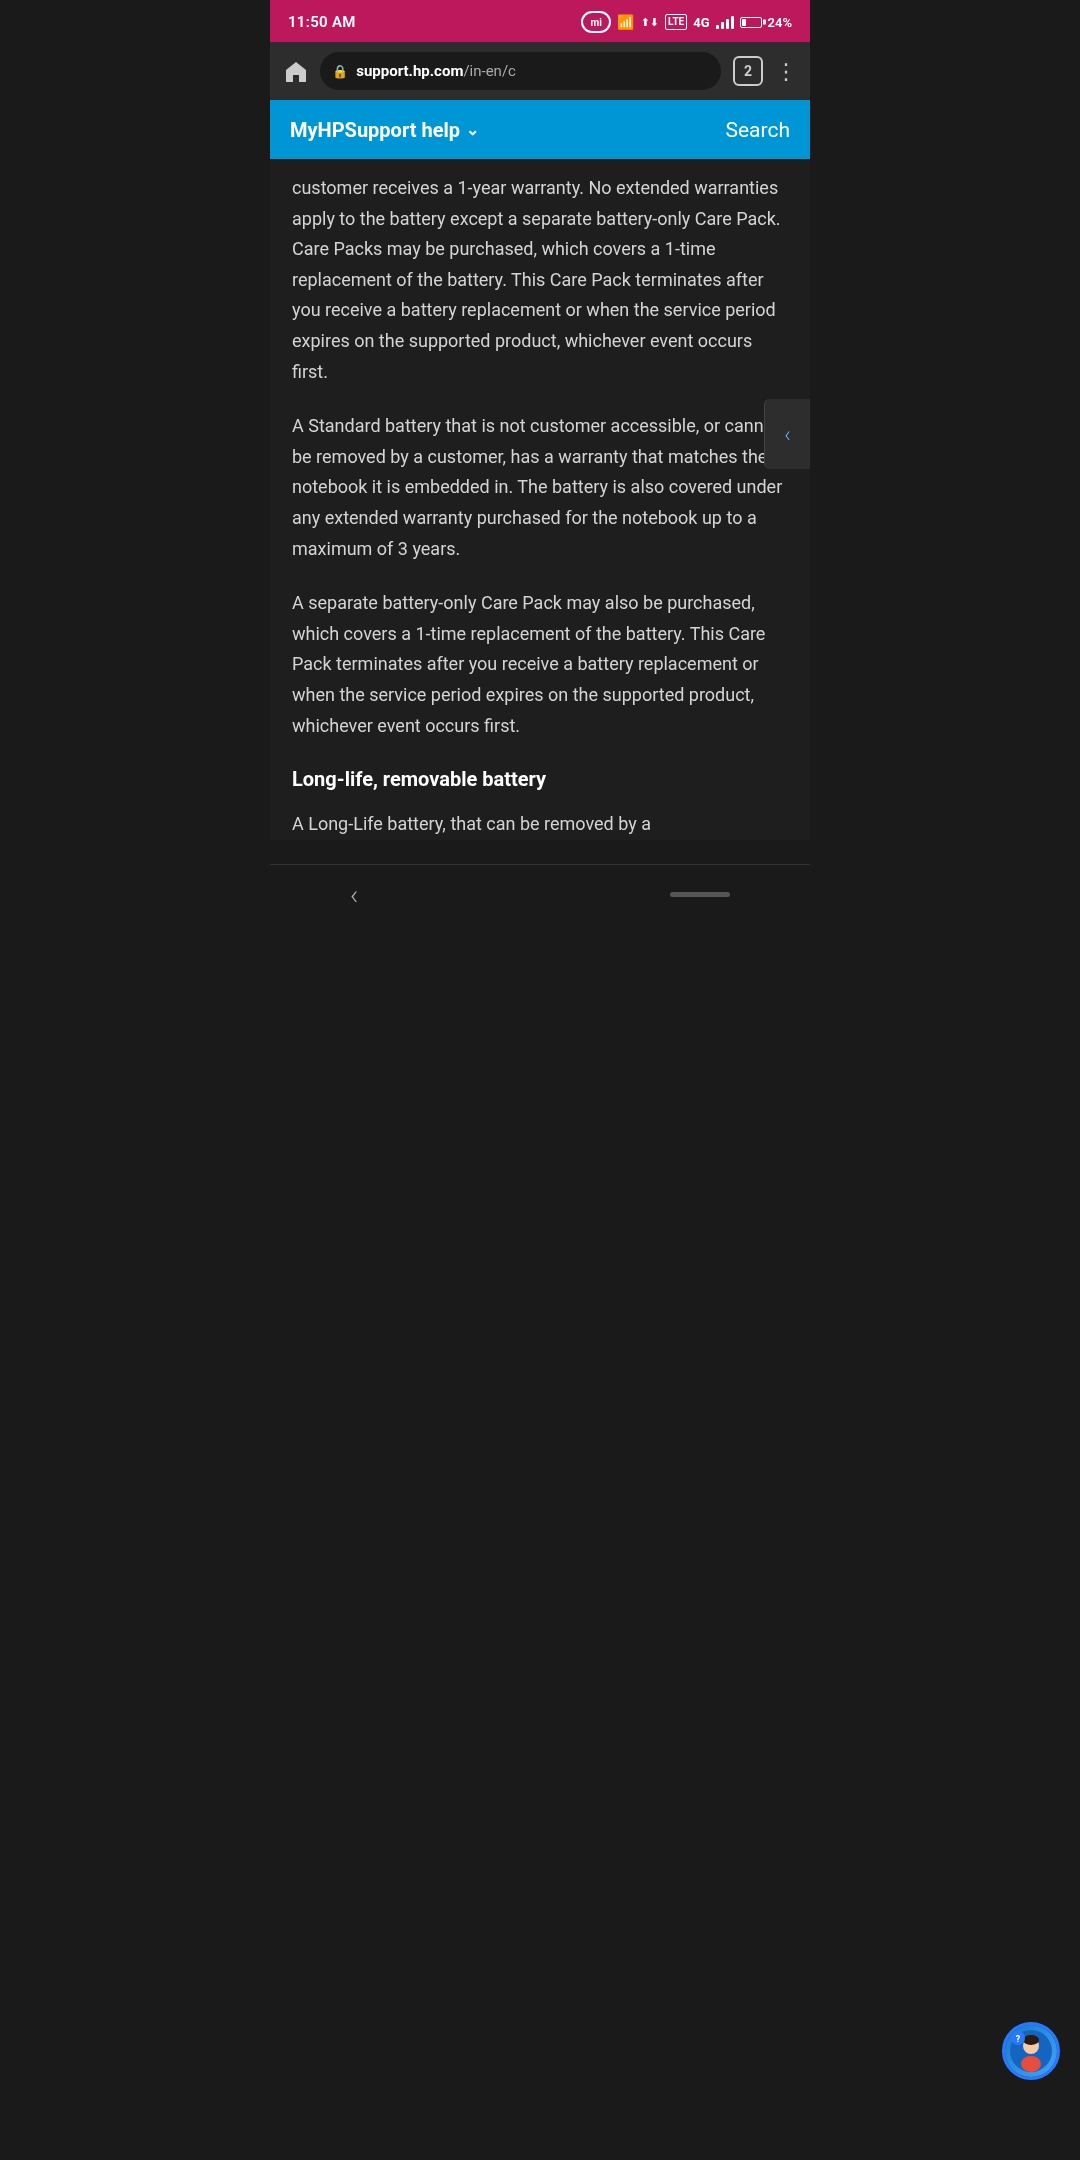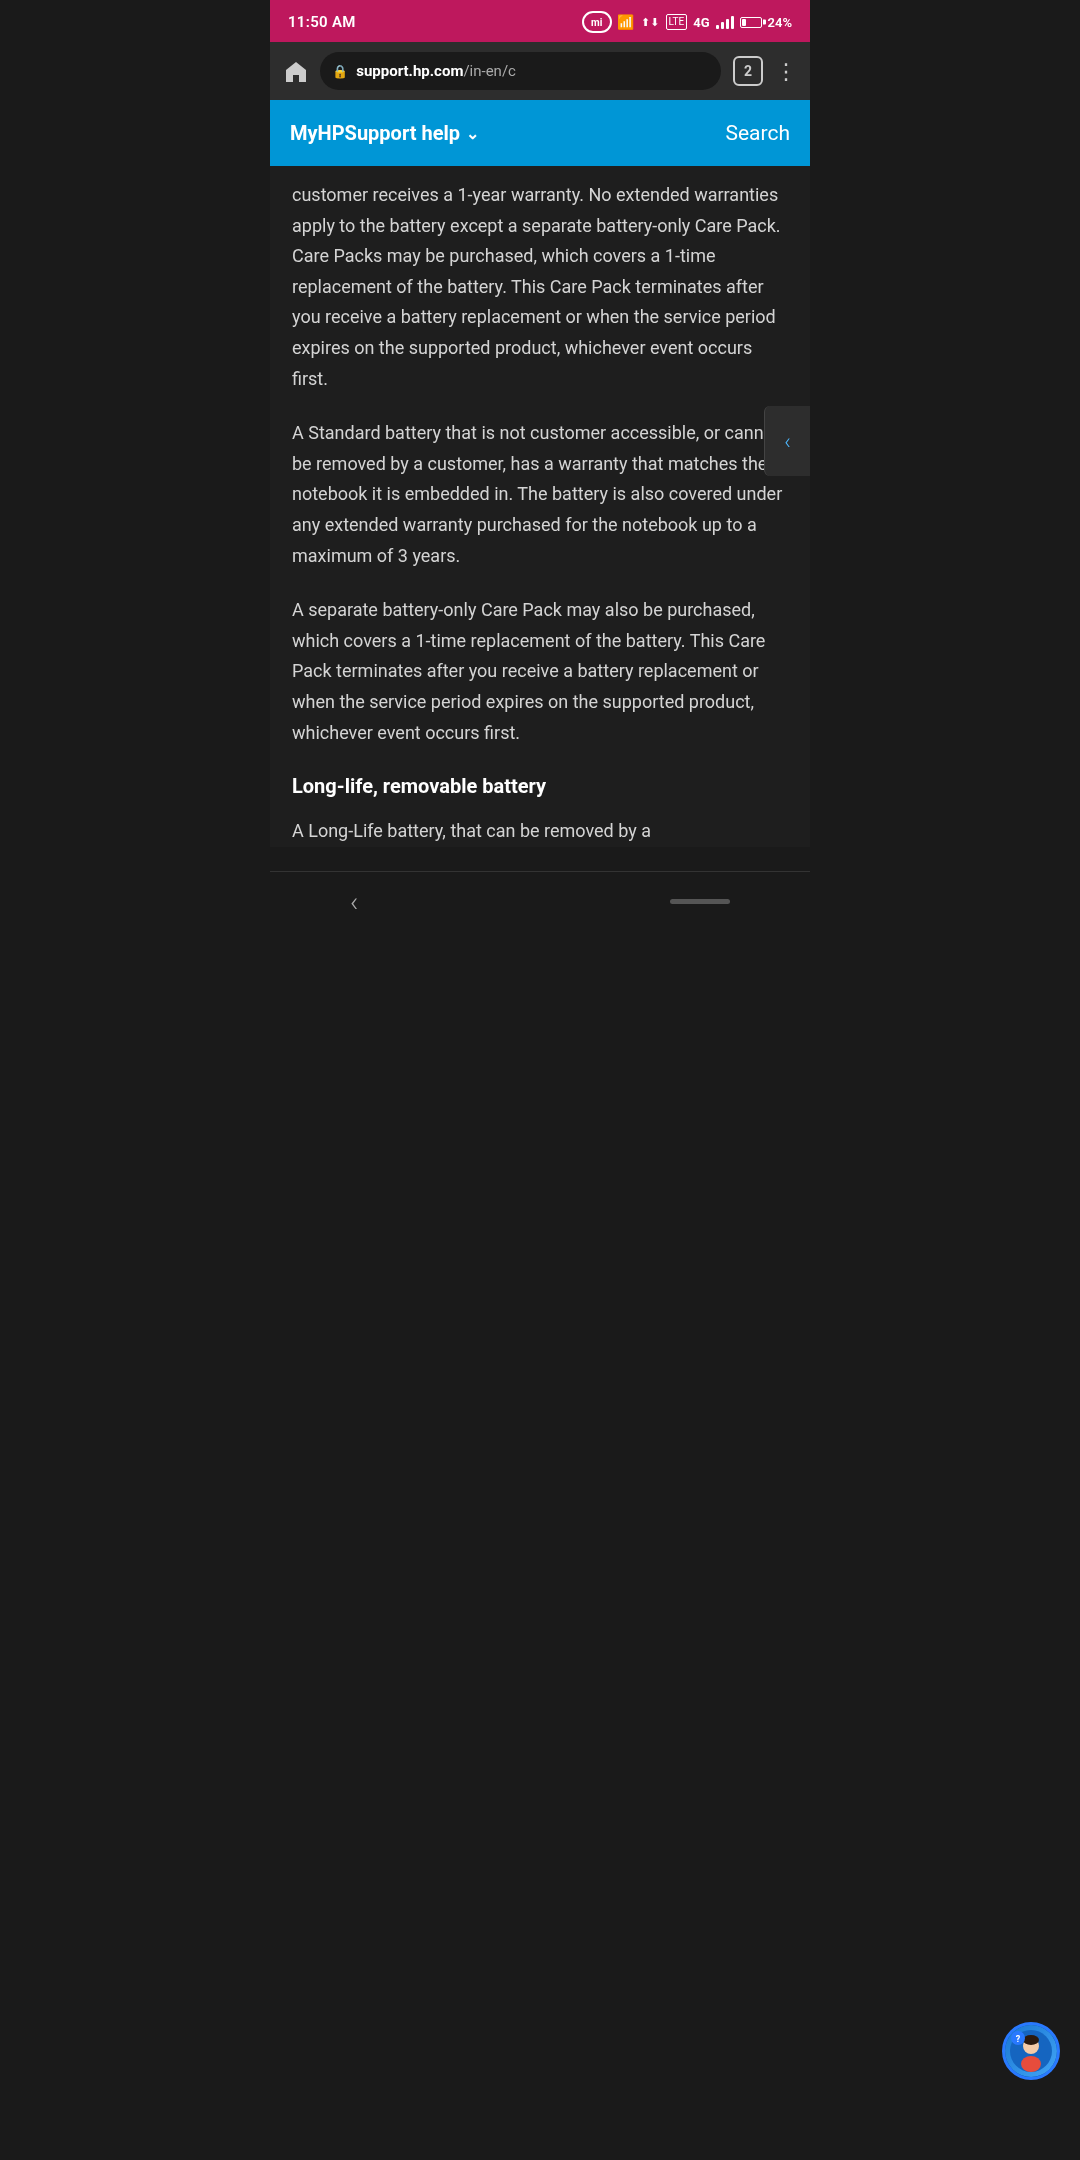--- a/index.html
+++ b/index.html
@@ -158,21 +158,21 @@
       flex-shrink: 0;
     }
 
     
     .hp-header {
       background: #0096d6;
       display: flex;
       align-items: center;
       justify-content: space-between;
       padding: 0 20px;
-      height: 66px;
+      height: 59px;
     }
 
     .hp-brand {
       display: flex;
       align-items: center;
       gap: 6px;
       font-size: 20px;
       font-weight: 700;
       color: #fff;
     }
@@ -306,21 +306,21 @@
       border-radius: 1px;
     }
 
     .bar1 { height: 4px; }
     .bar2 { height: 7px; }
     .bar3 { height: 10px; }
     .bar4 { height: 13px; }
 
     .lte-badge {
       font-size: 10px;
-      font-weight: 400;
+      font-weight: 700;
       color: #fff;
       border: 1px solid #fff;
       border-radius: 2px;
       padding: 0 2px;
       line-height: 14px;
     }
   </style>
 </head>
 <body>
 

